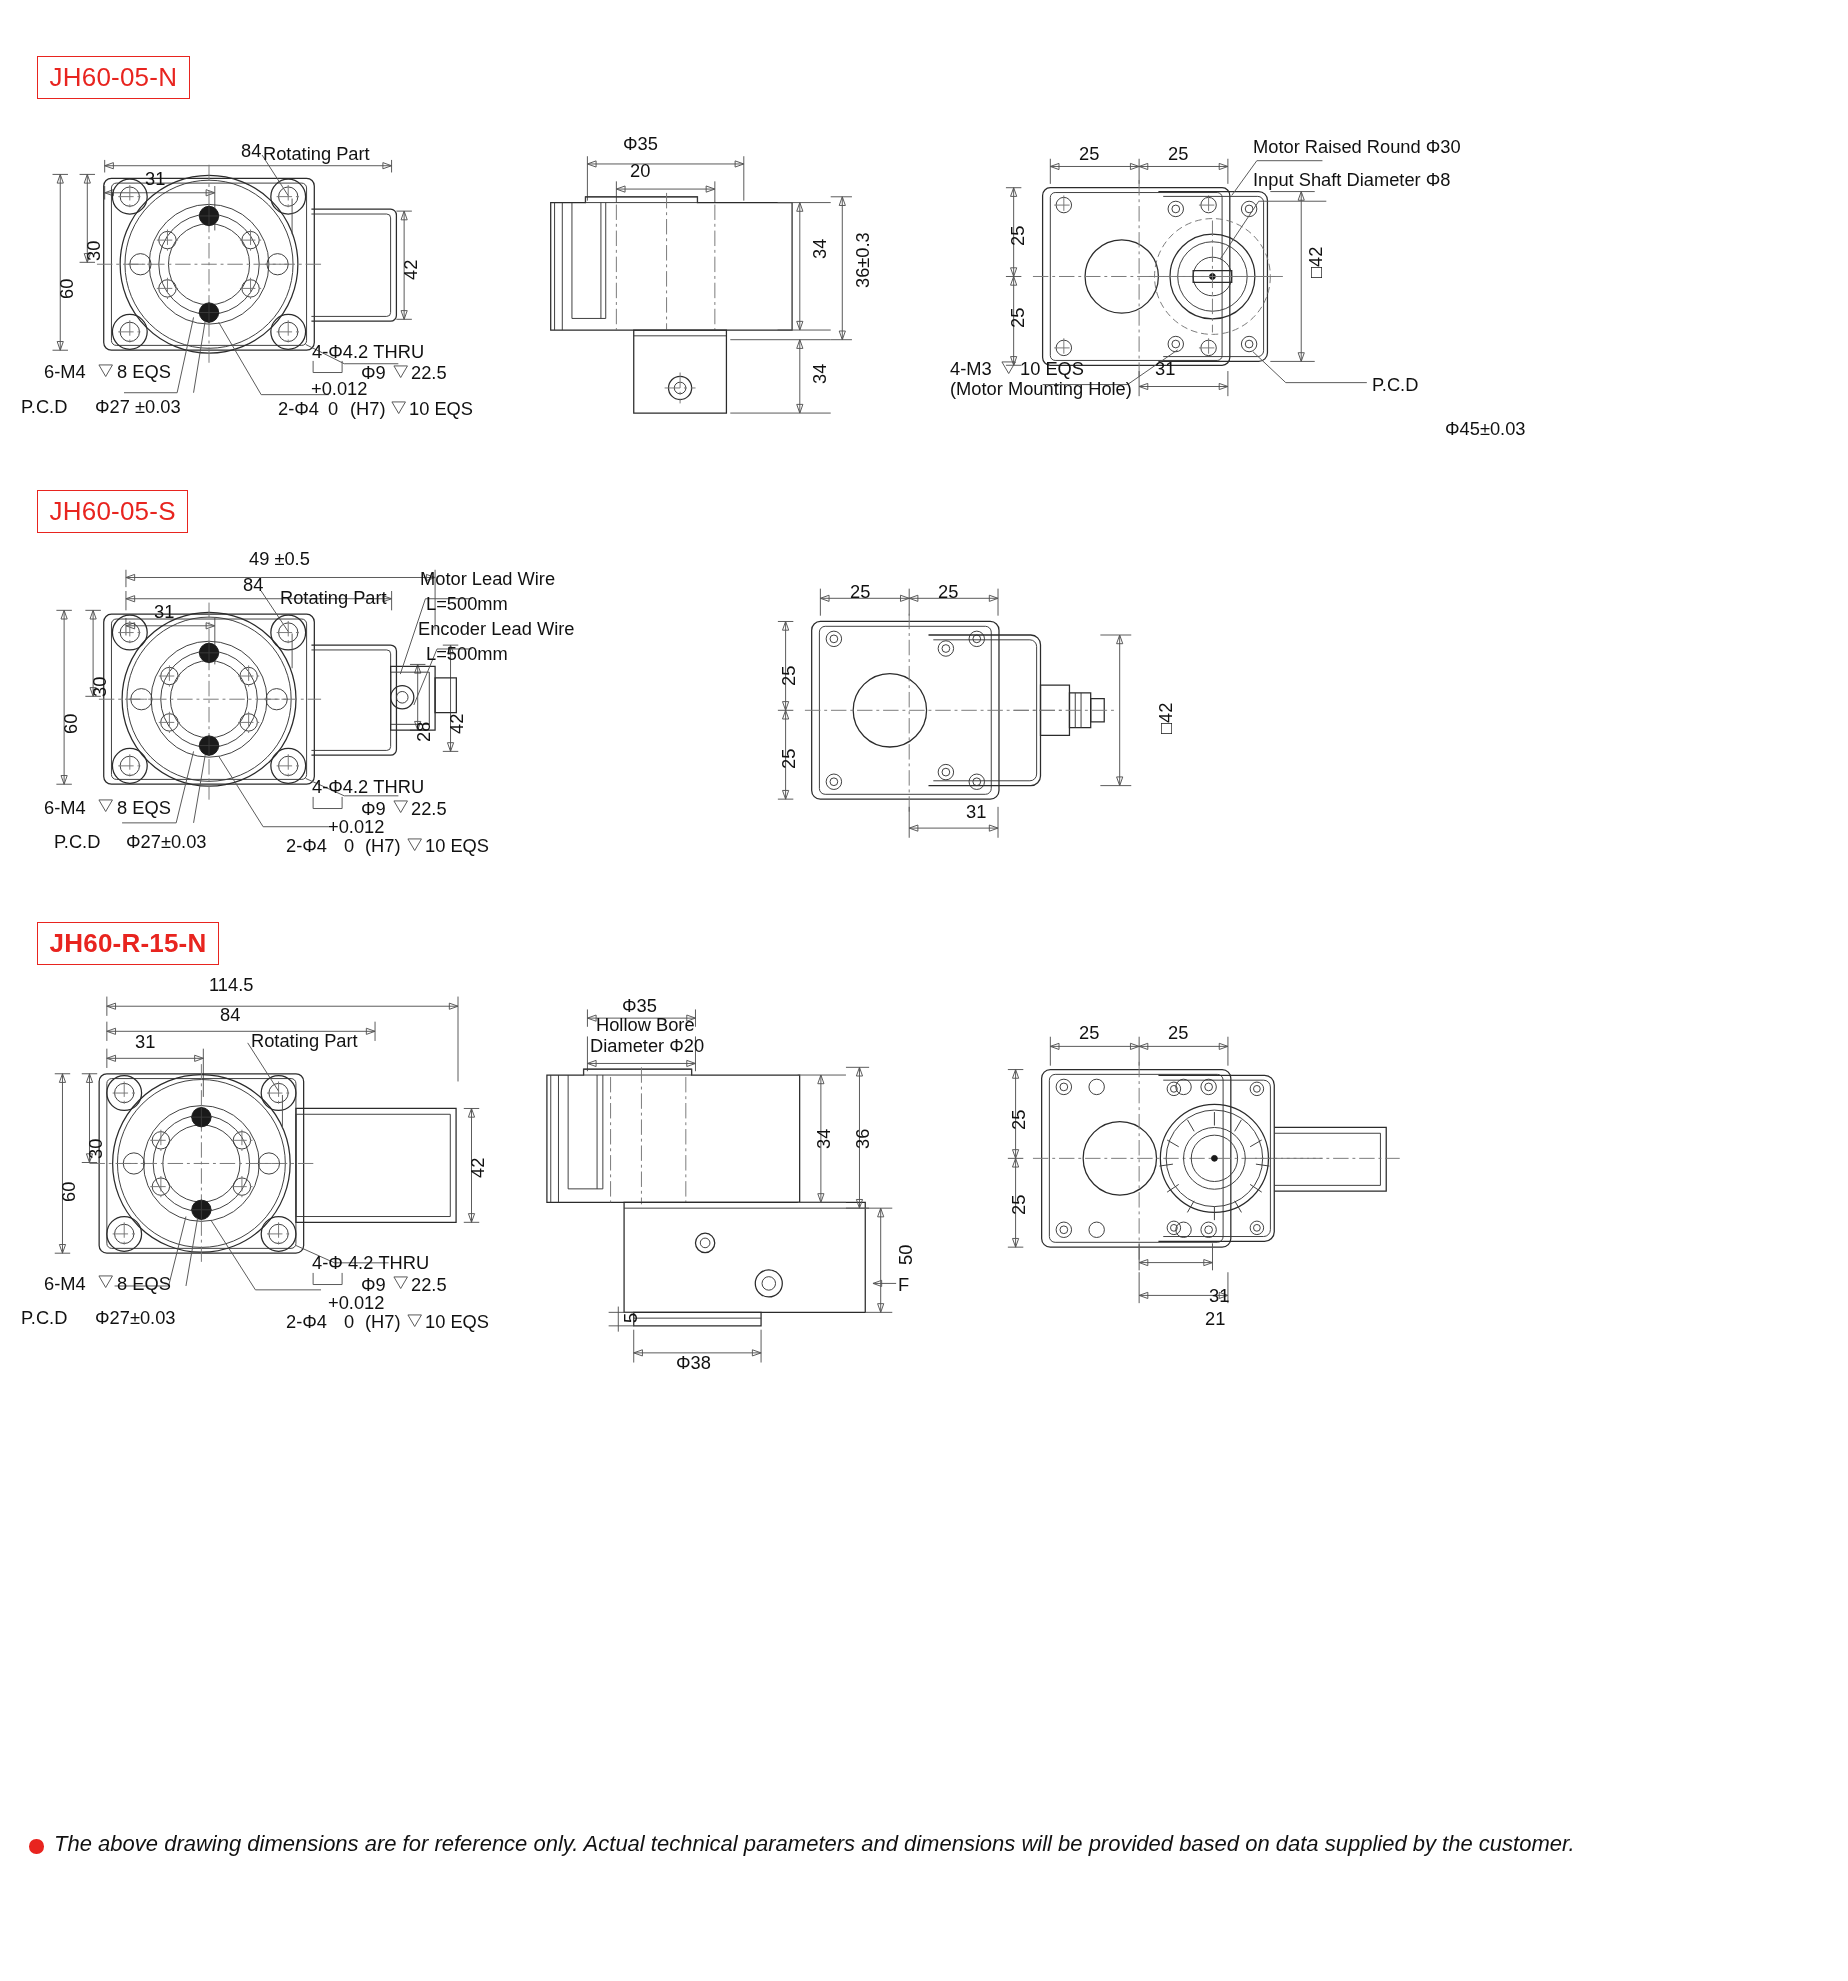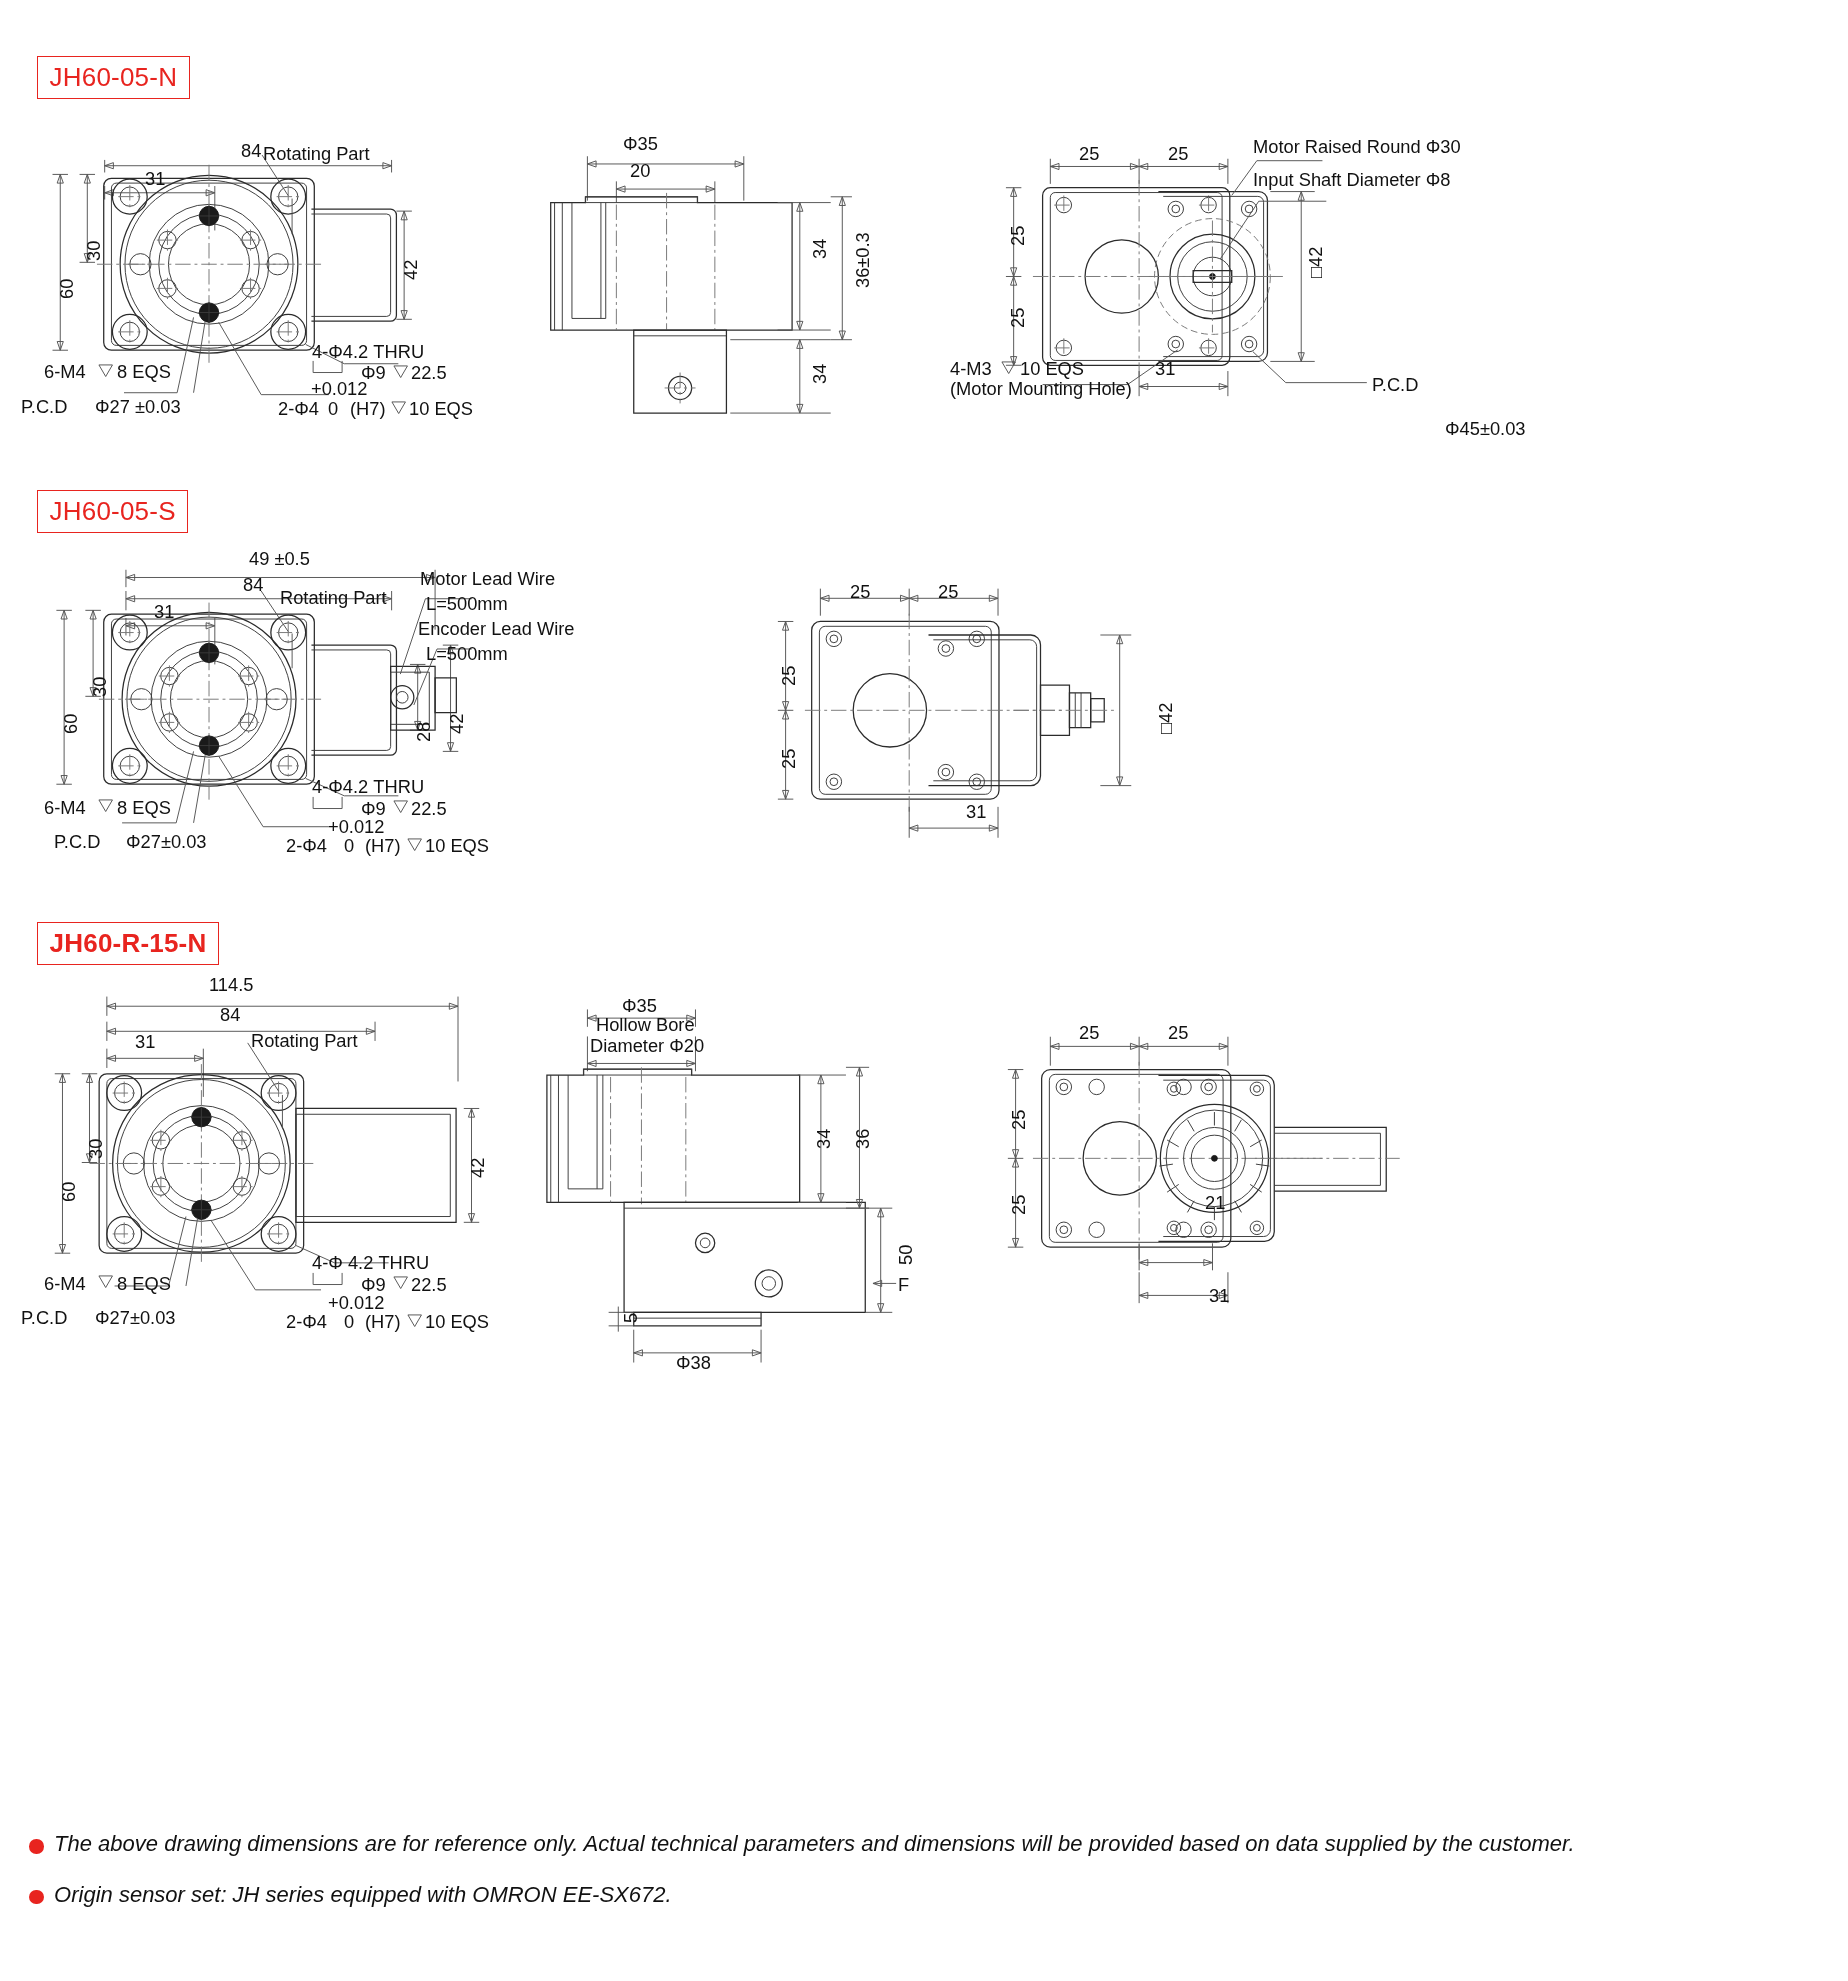--- a/index.html
+++ b/index.html
@@ -726,28 +726,24 @@
     <path class="dim" d="M140,248 l9,-3.2 v6.4 z M216,248 l-9,-3.2 v6.4 z" fill="#555"></path>
 
     <path class="dim" d="M140,258 L140,290 M232,258 L232,290"></path>
     <path class="dim" d="M140,282 L232,282"></path>
     <path class="dim" d="M140,282 l9,-3.2 v6.4 z M232,282 l-9,-3.2 v6.4 z" fill="#555"></path>
   </svg>
   <div class="lbl" style="left:1079px; top:1022px;">25</div>
   <div class="lbl" style="left:1168px; top:1022px;">25</div>
   <div class="lbl rot" style="left:1008px; top:1130px;">25</div>
   <div class="lbl rot" style="left:1008px; top:1215px;">25</div>
-  <div class="lbl" style="left:1205px; top:1192px;">21</div>
+  <div class="lbl" style="left:1205px; top:1308px;">21</div>
   <div class="lbl" style="left:1209px; top:1285px;">31</div>
 
   <div class="notes">
     <div class="note-row">
       <div class="note-dot"></div>
       <div class="note-text">The above drawing dimensions are for reference only. Actual technical parameters and dimensions will be provided based on data supplied by the customer.</div>
     </div>
-    <div class="note-row">
-      <div class="note-dot"></div>
-      <div class="note-text">Origin sensor set: JH series equipped with OMRON EE-SX672.</div>
-    </div>
   </div>
 
 </div>
 
 
 </body></html>

